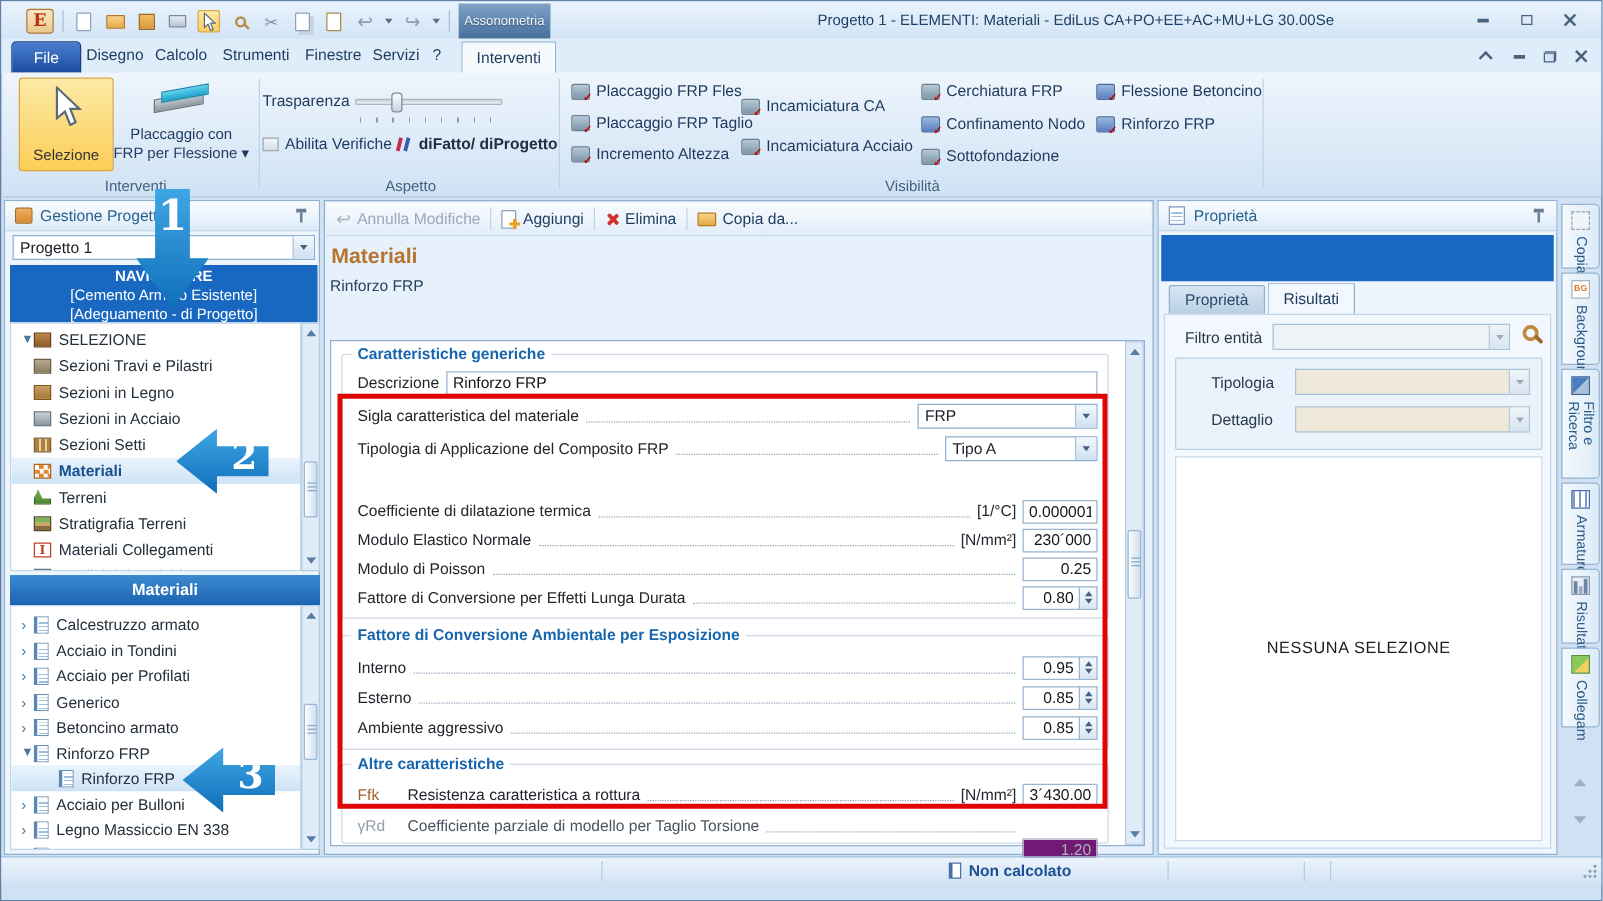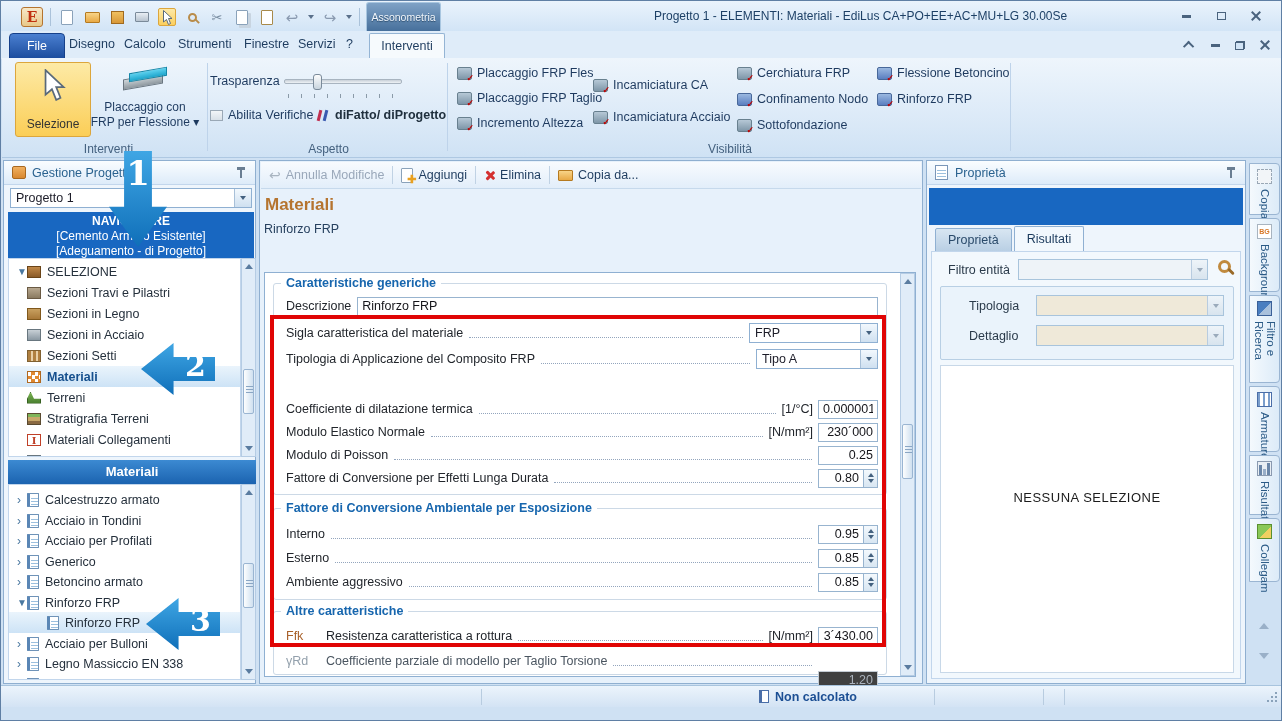--- a/index.html
+++ b/index.html
@@ -123,21 +123,21 @@
   .funit{font-size:12.5px;color:#22262c;margin-right:5px;flex:0 0 auto;}
   .tin{height:19px;border:1px solid #98b4cf;font-size:12.5px;color:#15151a;padding:0 4px;font-family:"Liberation Sans",sans-serif;}
   .tnum{width:60px;text-align:right;}
   .tnum.short{width:46px;}
   .spin{width:14px;height:19px;border:1px solid #98b4cf;border-left:none;background:linear-gradient(#f4f9fd,#d8e6f2);display:flex;flex-direction:column;align-items:center;justify-content:center;gap:2px;flex:0 0 auto;}
   .spin .u{width:0;height:0;border-left:3px solid transparent;border-right:3px solid transparent;border-bottom:4px solid #44617f;}
   .spin .d{width:0;height:0;border-left:3px solid transparent;border-right:3px solid transparent;border-top:4px solid #44617f;}
   .fsym{font-size:12.5px;width:40px;flex:0 0 auto;}
   .sym-brown{color:#a8612a;} .sym-gray{color:#93a0ac;}
   .dis-row .flabel{color:#4a5560;}
-  .tin.dis{background:#404040;border-color:#c4ccd4;color:#aab2bc;margin-top:38px;}
+  .tin.dis{background:#701a75;border-color:#c4ccd4;color:#aab2bc;margin-top:38px;}
   .redrect{position:absolute;left:269px;top:314px;width:616px;height:332px;border:4px solid #e00505;z-index:50;pointer-events:none;}
 
   
   .propblue{position:absolute;left:2px;top:27px;width:314px;height:37px;background:#1867c1;}
   .ptabs{position:absolute;left:8px;top:66px;height:25px;display:flex;align-items:flex-end;gap:2px;}
   .pbody{position:absolute;left:4px;top:90px;width:310px;height:428px;background:#f2f8fd;border:1px solid #c2d6ec;}
   .plabel{position:absolute;font-size:12.5px;color:#2a3a4a;}
   .dcombo{position:absolute;display:flex;height:21px;border:1px solid #a8c4dc;background:#eef3f8;}
   .dcombo .v{flex:1;} .dcombo .b{width:16px;background:linear-gradient(#eef4f9,#d8e4ee);border-left:1px solid #b8cce0;display:flex;align-items:center;justify-content:center;}
   .dcombo.beige{background:#efe9d9;}
@@ -499,21 +499,21 @@
 
       <div class="fsbox" style="left:8px;top:10px;width:614px;height:212px"></div>
       <span class="fslegend" style="left:16px;top:3px">Caratteristiche generiche</span>
       <div class="frow" style="top:23px">
         <span class="flabel">Descrizione</span>
         <input class="tin" style="flex: 1 1 0%; margin-left: 6px;" value="Rinforzo FRP">
       </div>
       <div class="frow" style="top:50px">
         <span class="flabel">Sigla caratteristica del materiale</span>
         <span class="leader"></span>
-        <div class="combo" style="width:129px">
+        <div class="combo" style="width:144px">
           <span class="combo-val">FRP</span>
           <span class="combo-btn">
               <span class="tri-down"></span>
             </span>
         </div>
       </div>
       <div class="frow" style="top:76px">
         <span class="flabel">Tipologia di Applicazione del Composito FRP</span>
         <span class="leader"></span>
         <div class="combo" style="width:122px">
@@ -635,21 +635,21 @@
         </div>
         <span class="plabel" style="left:28px;top:42px">Dettaglio</span>
         <div class="dcombo beige" style="left:95px;top:38px;width:188px">
           <span class="v"></span>
             <span class="b">
               <span class="tri-down" style="border-top-color:#9aaabb"></span>
             </span>
         </div>
       </div>
       <div class="whitebox" style="left:8px;top:113px;width:294px;height:308px">
-        <div class="nosel" style="top:124px">NESSUNA SELEZIONE</div>
+        <div class="nosel" style="top:144px">NESSUNA SELEZIONE</div>
       </div>
     </div>
   </div>
 
   <div class="sidetab" style="top:162px;height:52px">
     <span class="sic" style="border:1px dashed #9aa8b6;background:#f2f5f8"></span>
     <span class="vlab">Copia</span>
   </div>
   <div class="sidetab" style="top:217px;height:74px">
     <span class="sic" style="background:#fff;border:1px solid #a8b4c0;color:#d87828;font-size:7px;font-weight:bold;text-align:center;line-height:13px">BG</span>

